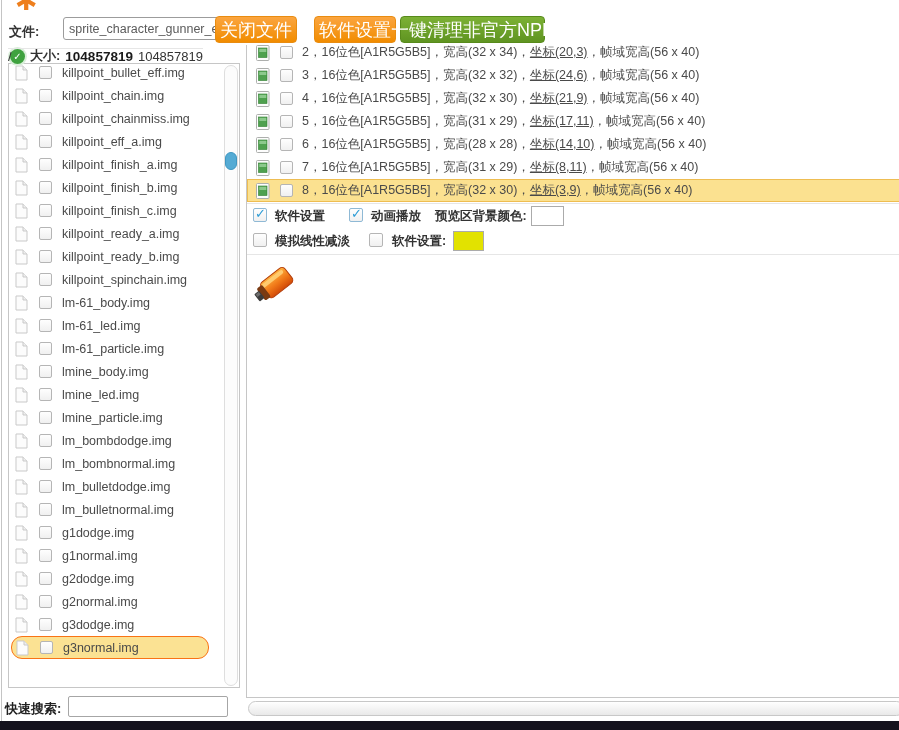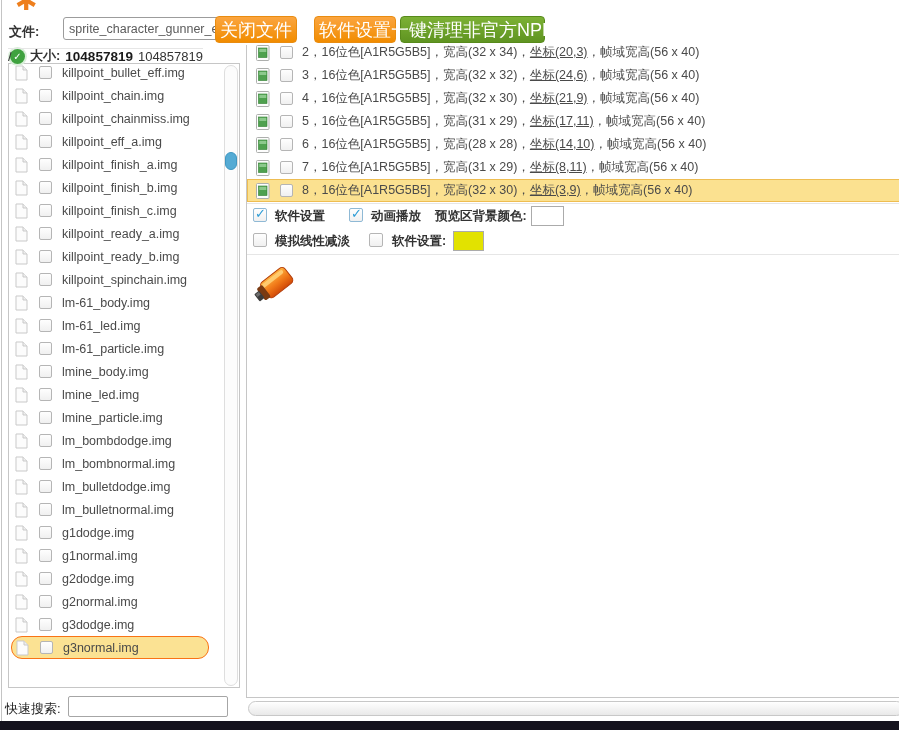--- a/index.html
+++ b/index.html
@@ -40,21 +40,21 @@
   .cb { width:13px; height:13px; border:1px solid #B5B5B5; border-radius:2px;
         background:linear-gradient(#FEFEFE,#F0F0F0); position:relative; flex:0 0 13px; margin-left:11px; }
   .cb.checked { border-color:#8FB9D5; }
   .cb.checked::after { content:"✓"; position:absolute; left:1px; top:-3px; color:#2D9CD6; font-size:13px; font-weight:bold; }
   #side-scroll { position:absolute; right:1px; top:1px; bottom:1px; width:14px; background:#FCFCFC;
                  border:1px solid #DEDEDE; border-radius:7px; }
   #side-thumb { position:absolute; left:0px; top:86px; width:12px; height:18px; background:#55ABD4;
                 border:1px solid #3F97C2; border-radius:6px; }
 
   
-  #search-label { position:absolute; left:5px; top:700px; font-size:13px; font-weight:normal; color:#222; z-index:4; }
+  #search-label { position:absolute; left:5px; top:700px; font-size:13px; font-weight:bold; color:#222; z-index:4; }
   #search-input { position:absolute; left:68px; top:696px; width:160px; height:21px; border:1px solid #A6A6A6;
                   border-radius:2px; font-family:inherit; font-size:12px; padding:0 4px; outline:none; z-index:4; }
 
   
   #panel { position:absolute; left:246px; top:-10px; width:665px; height:708px; background:#fff;
            border:1px solid #C6C6C6; z-index:1; }
   #frame-list { position:absolute; left:0; top:50px; right:0; }
   .frow { height:23px; display:flex; align-items:center; padding-left:7px; border:1px solid transparent; }
   .frow.selected { background:#FBE190; border-color:#EEBD52; }
   .frame-icon { width:16px; height:16px; flex:0 0 16px; }

